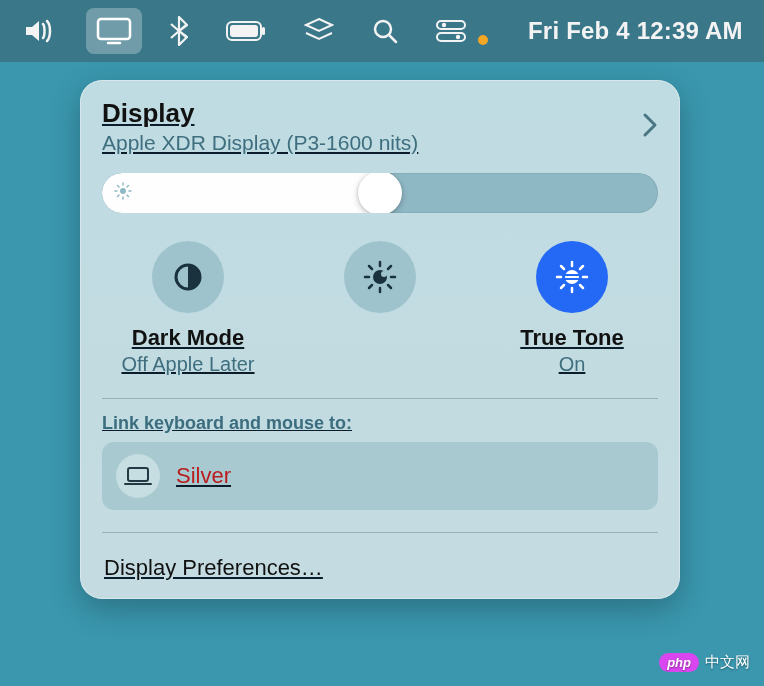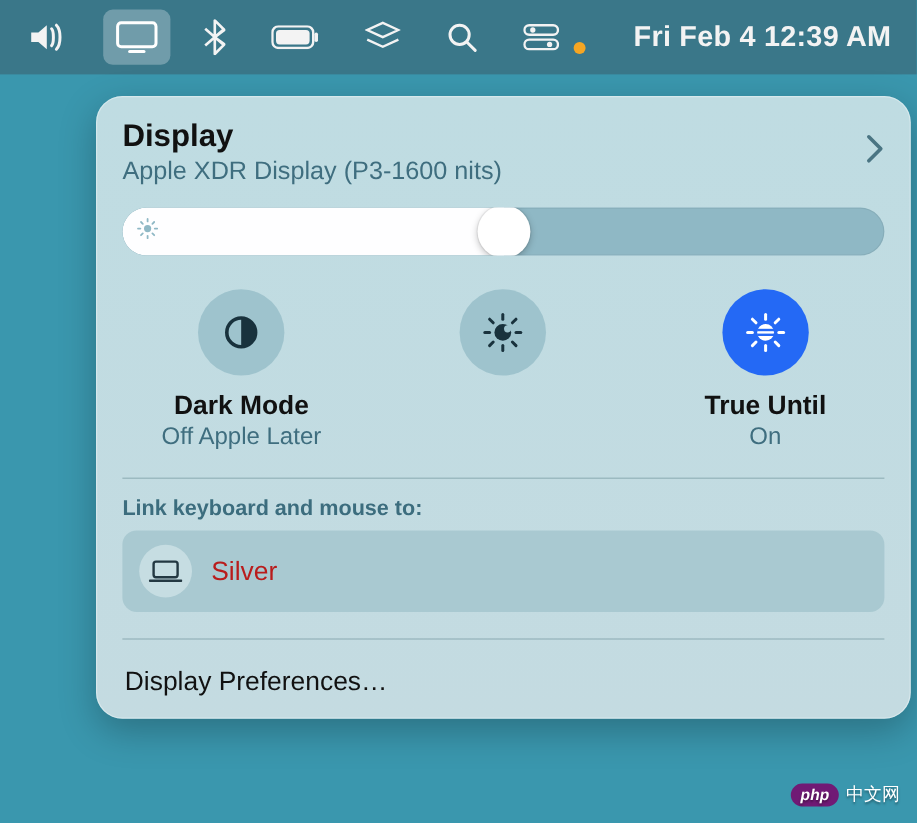--- a/index.html
+++ b/index.html
@@ -29,26 +29,27 @@
   }
   .mb-item.active { background: rgba(255,255,255,0.28); }
   .mb-item svg { display: block; }
   .mb-dot { width: 10px; height: 10px; border-radius: 50%; background: #f5a623; margin-left: -10px; margin-top: 18px; }
   .mb-text { color: #f3f3f3; font-size: 24px; font-weight: 600; letter-spacing: 0.2px; }
   .spacer { flex: 0 0 4px; }
 
   .panel {
     position: absolute;
     left: 80px; top: 80px;
-    width: 679px;
+    width: 600px;
     background: linear-gradient(#bfdce2,#c4dbe1);
     border-radius: 22px;
     box-shadow: 0 10px 30px rgba(0,0,0,0.25), 0 0 0 1px rgba(255,255,255,0.35) inset;
     padding: 18px 22px 14px 22px;
     color: #0b1d2a;
+    text-decoration: underline;
   }
   .panel-header { display: flex; align-items: center; justify-content: space-between; }
   .panel-title { font-size: 26px; font-weight: 700; color: #111; }
   .panel-sub { font-size: 21px; color: #3f6e7f; margin-top: 2px; }
   .chev { color: #4a7583; }
 
   .slider {
     margin-top: 18px;
     height: 40px;
     border-radius: 20px;
@@ -106,21 +107,21 @@
 
   .prefs { font-size: 22px; color: #111; padding: 8px 2px 4px 2px; }
 
   .watermark {
     position: absolute; right: 14px; bottom: 14px;
     display: flex; align-items: center; gap: 6px;
     color: #fff; font-size: 15px;
     text-shadow: 0 1px 2px rgba(0,0,0,0.4);
   }
   .php-badge {
-    background: #701a75; color: #fff;
+    background: #d946ef; color: #fff;
     font-weight: 700; font-style: italic;
     padding: 2px 8px; border-radius: 10px;
     font-size: 13px;
   }
 </style>
 </head>
 <body>
 
 <div class="menubar">
   <div class="mb-item">
@@ -245,21 +246,21 @@
               <line x1="7" y1="7" x2="10" y2="10"></line>
               <line x1="26" y1="26" x2="29" y2="29"></line>
               <line x1="7" y1="29" x2="10" y2="26"></line>
               <line x1="26" y1="10" x2="29" y2="7"></line>
             </g>
             <circle cx="18" cy="18" r="7" fill="currentColor"></circle>
             <rect x="11" y="15" width="14" height="2" fill="#2469f5"></rect>
             <rect x="11" y="19" width="14" height="2" fill="#2469f5"></rect>
           </svg>
       </div>
-      <div class="mode-title">True Until</div>
+      <div class="mode-title">True Tone</div>
       <div class="mode-status">On</div>
     </div>
   </div>
 
   <div class="divider"></div>
 
   <div class="link-label">Link keyboard and mouse to:</div>
   <div class="device-row">
     <div class="device-icon">
       <svg width="28" height="20" viewBox="0 0 28 20">

